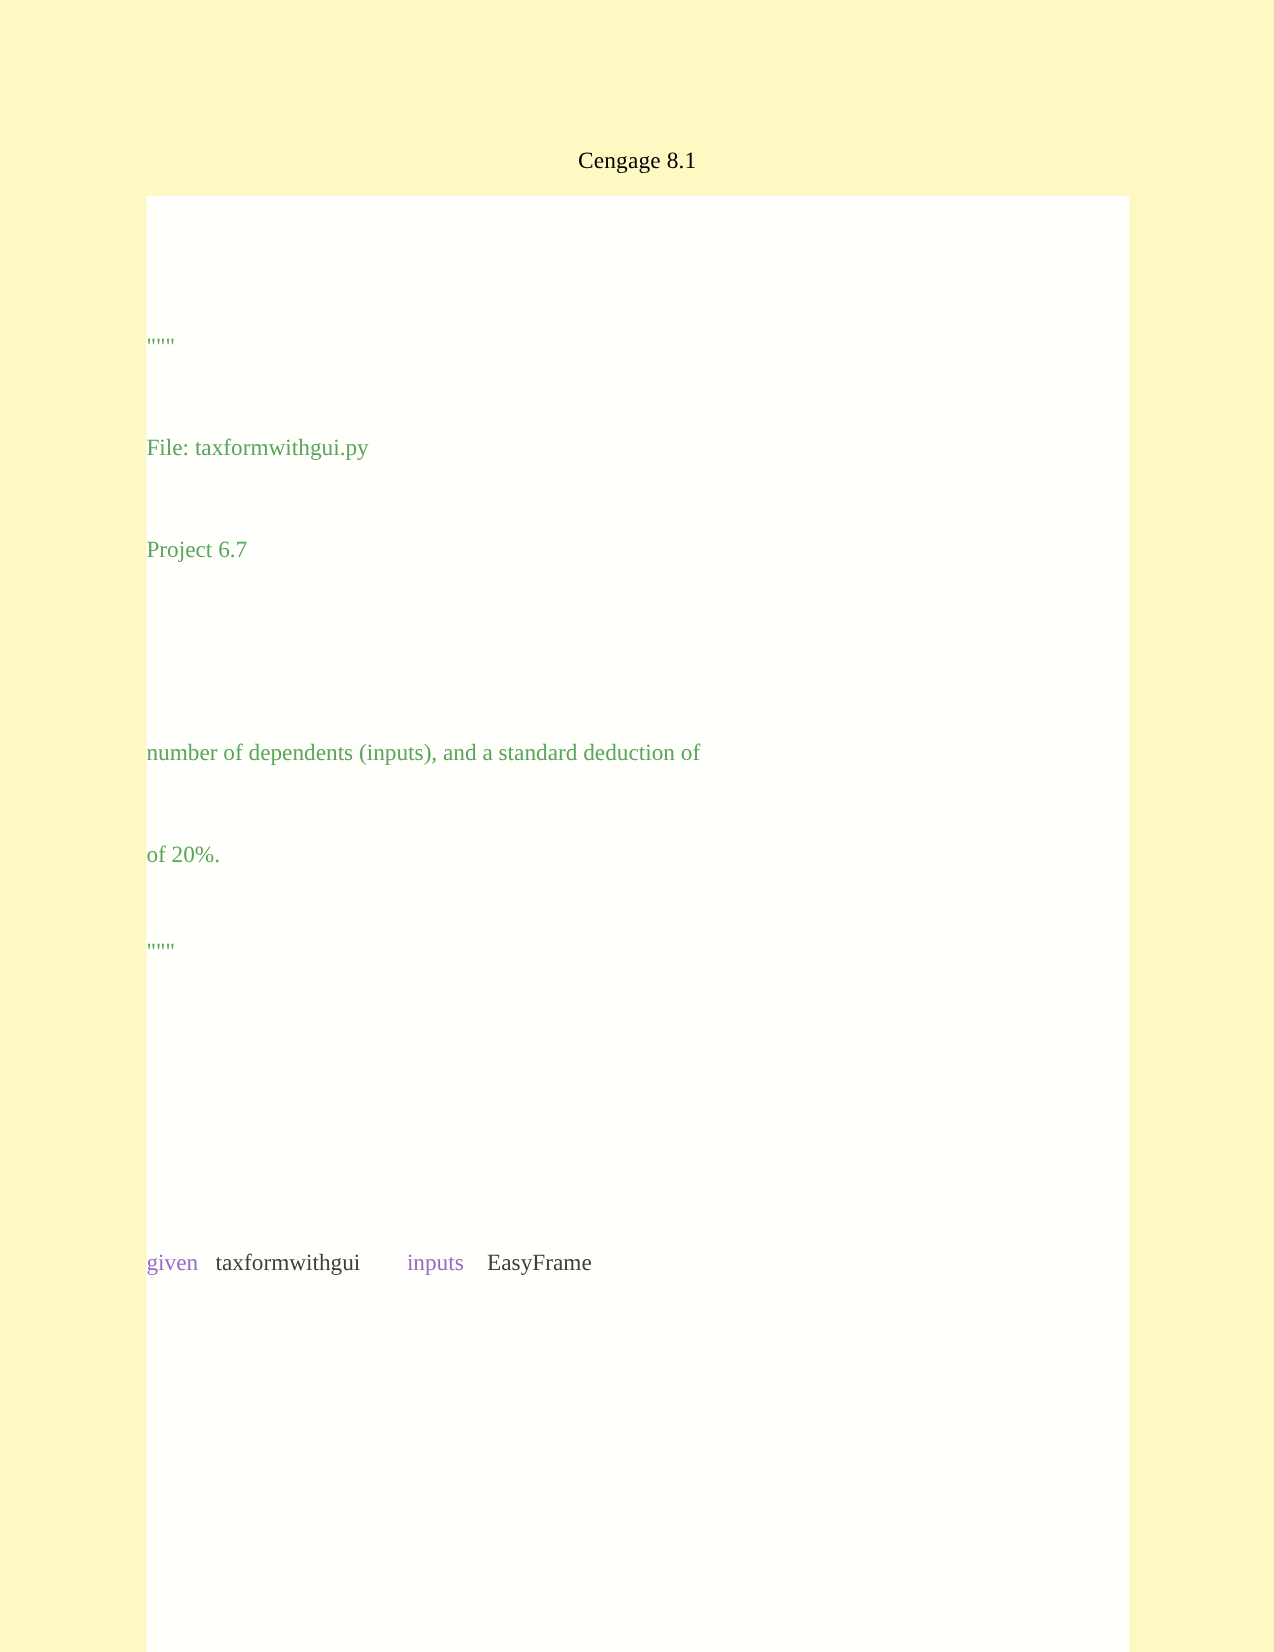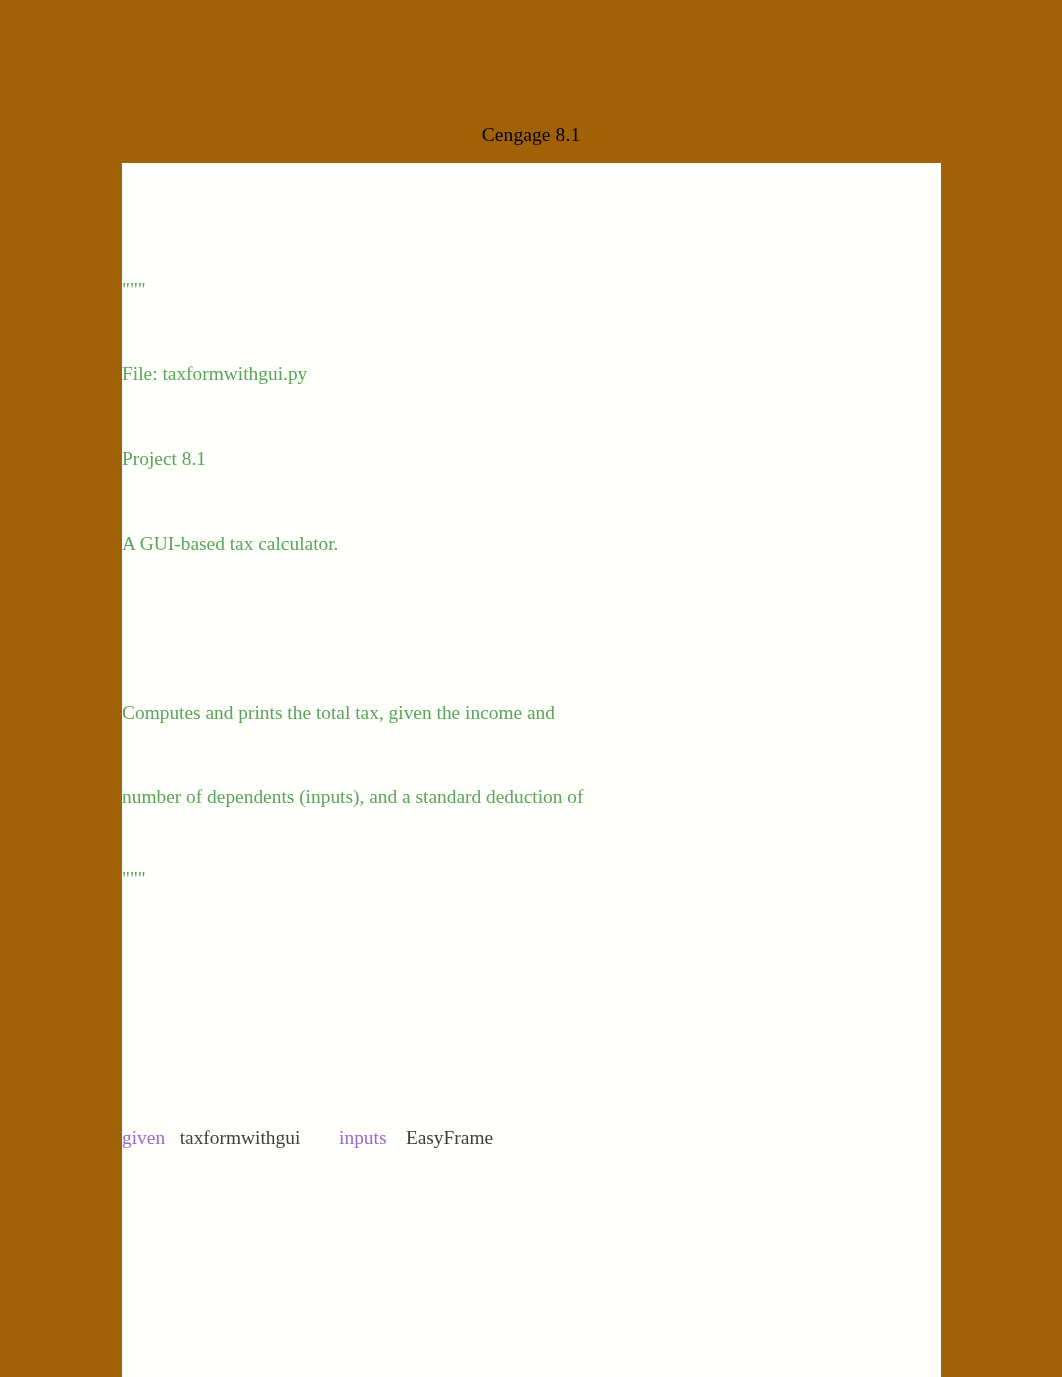--- a/index.html
+++ b/index.html
@@ -14,21 +14,21 @@
     font-family: "Liberation Serif", "DejaVu Serif", serif;
     -webkit-font-smoothing: antialiased;
     position: relative;
     overflow: hidden;
   }
 
   .page {
     position: relative;
     width: 1062px;
     height: 1377px;
-    background: #a16207;
+    background: #fef9c3;
   }
 
   
   .doc-title {
     position: absolute;
     left: 0;
     top: 122px;
     width: 1062px;
     text-align: center;
     font-size: 19.5px;
@@ -69,25 +69,24 @@
 
 <div class="page">
 
   <div class="doc-title">Cengage 8.1</div>
 
   <div class="code-block">
 
     
     <div class="code-line"><span class="t-doc">"""</span></div>
     <div class="code-line"><span class="t-doc">File: taxformwithgui.py</span></div>
-    <div class="code-line"><span class="t-doc">Project 8.1</span></div>
-    <div class="code-line"><span class="t-doc">A GUI-based tax calculator.</span></div>
+    <div class="code-line"><span class="t-doc">Project 6.7</span></div>
     <div class="code-line blank"></div>
-    <div class="code-line"><span class="t-doc">Computes and prints the total tax, given the income and</span></div>
     <div class="code-line"><span class="t-doc">number of dependents (inputs), and a standard deduction of</span></div>
+    <div class="code-line"><span class="t-doc">of 20%.</span></div>
     <div class="code-line" style="line-height:22px;"><span class="t-doc">"""</span></div>
 
     <div class="code-line blank" style="height:30px;"></div>
 
     
     <div class="code-line"><span class="t-kw">given</span><span class="t-plain">   </span><span class="t-plain">taxformwithgui</span><span class="t-plain">        </span><span class="t-kw">inputs</span><span class="t-plain">    </span><span class="t-plain">EasyFrame</span></div>
 
     
     
 

